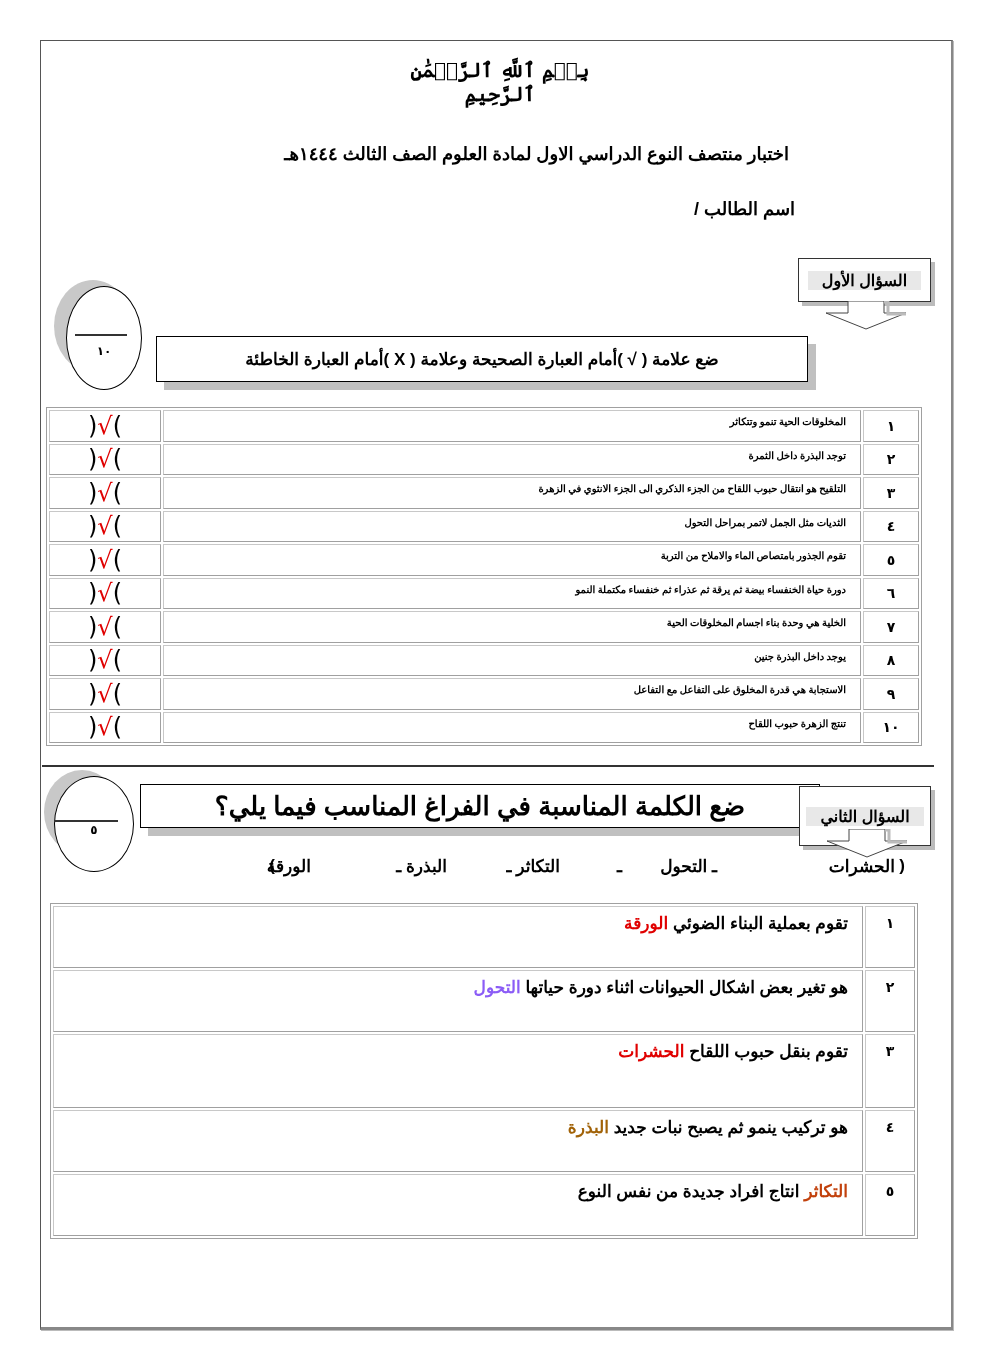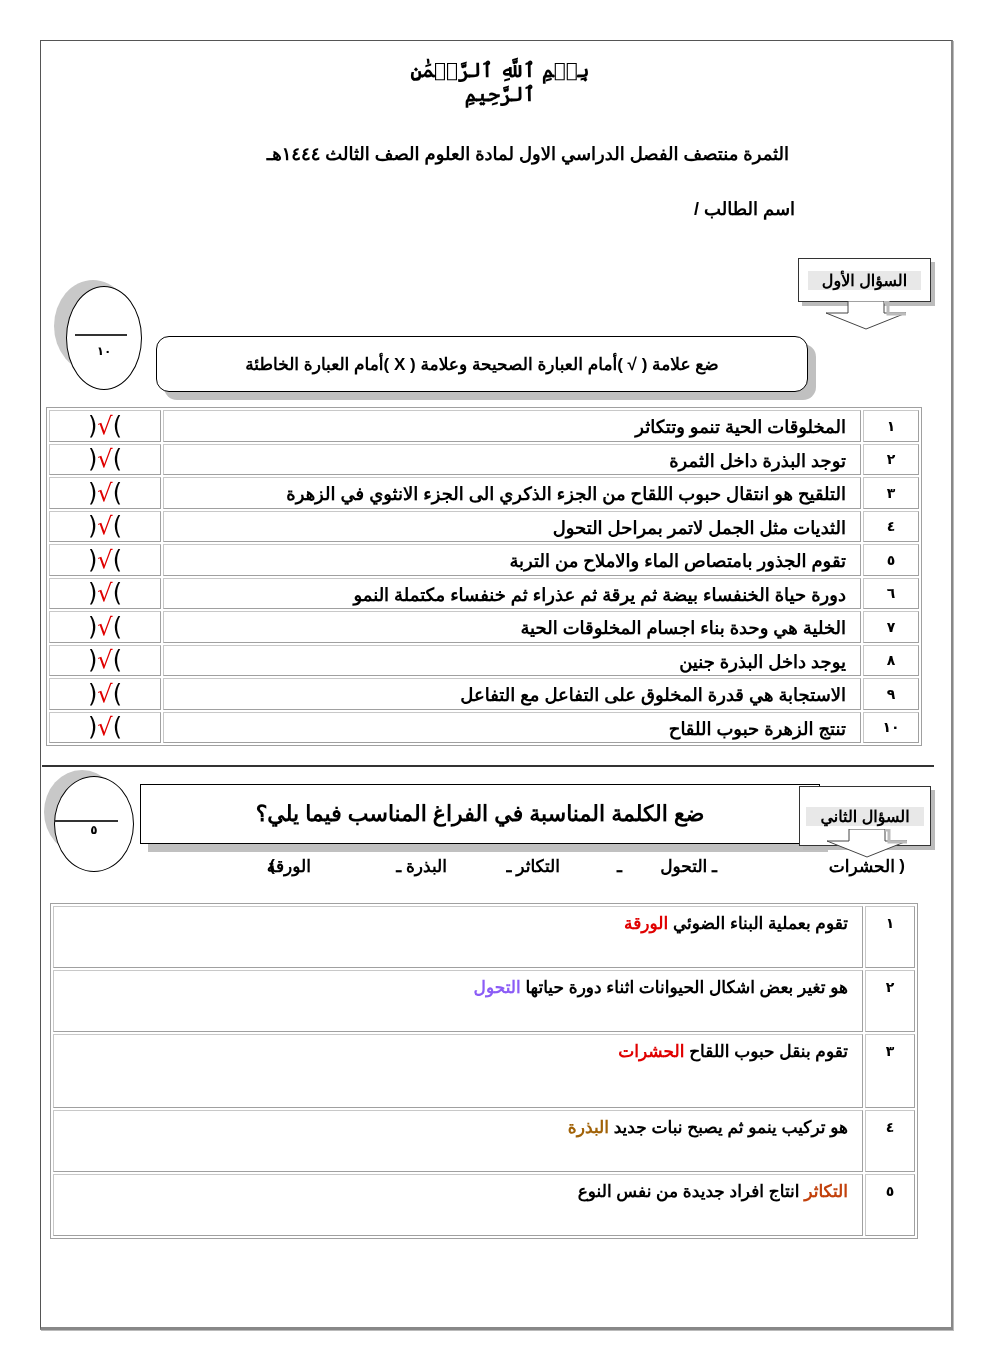--- a/index.html
+++ b/index.html
@@ -53,21 +53,21 @@
       direction: rtl; font-family: "Liberation Sans", sans-serif; font-weight: bold; white-space: nowrap;
     }
 
     
     table.tf {
       position: absolute; left: 46px; top: 407px; width: 876px; border-collapse: separate; border-spacing: 2px;
       border: 1px solid #a0a0a0; direction: rtl;
     }
     table.tf td {
       border: 1px solid #a0a0a0; border-top-color: #c8c8c8; border-left-color: #c8c8c8;
-      height: 31.5px; font-family: Liberation Sans, sans-serif; font-size: 18px; font-weight: bold;
+      height: 31.5px; font-family: Liberation Serif, serif; font-size: 10px; font-weight: bold;
       vertical-align: middle;
     }
     table.tf td.num { width: 56px; text-align: center; font-family: "DejaVu Sans", sans-serif; font-size: 14px; }
     table.tf td.stmt { padding-right: 14px; text-align: right; vertical-align: top; padding-top: 5px; }
     table.tf td.ans { width: 112px; text-align: center; font-size: 24px; font-family: "DejaVu Sans", sans-serif; font-weight: normal; }
     .paren { color: #000; }
     .tick { color: #e00000; }
 
     .divider {
       position: absolute; left: 42px; top: 765px; width: 892px; height: 2px; background: #333;
@@ -89,41 +89,41 @@
     table.fill td.num { width: 50px; text-align: center; padding-top: 8px; font-family: "DejaVu Sans", sans-serif; font-size: 14px; }
     table.fill td.stmt { padding-right: 14px; padding-top: 6px; text-align: right; }
     .answer { color: #e00000; }
   </style>
 </head>
 <body>
 
 <div class="page-frame"></div>
 
 <div class="basmala">بِسۡمِ ٱللَّهِ ٱلرَّحۡمَٰنِ ٱلرَّحِيمِ</div>
-<div class="exam-title">الثمرة منتصف الفصل الدراسي الاول لمادة العلوم الصف الثالث ١٤٤٤هـ</div>
+<div class="exam-title">اختبار منتصف النوع الدراسي الاول لمادة العلوم الصف الثالث ١٤٤٤هـ</div>
 <div class="student-name">اسم الطالب /</div>
 
 <div class="callout" style="left:798px; top:258px; width:140px; height:72px;">
   <div class="box" style="left:0; top:0; width:133px; height:44px;">
     <span>السؤال الأول</span>
   </div>
   <svg width="80" height="30" style="left:28px; top:43px;" viewBox="0 0 80 30">
     <polygon points="22,0 22,12 0,12 40,28 80,12 58,12 58,0" fill="#fff" stroke="#444" stroke-width="1"></polygon>
     <polyline points="58,1 62,1 62,13 80,13" fill="none" stroke="#bbb" stroke-width="3"></polyline>
   </svg>
 </div>
 
 <div class="score" style="left:54px; top:280px; width:96px; height:110px;">
   <div class="shadow" style="left:0; top:0; width:78px; height:92px;"></div>
   <div class="oval" style="left:12px; top:6px; width:76px; height:104px;"></div>
   <div class="line" style="left:21px; top:54px; width:52px;"></div>
   <div class="total" style="left:12px; top:64px; width:76px;">١٠</div>
 </div>
 
-<div class="banner" style="left:156px; top:336px; width:652px; height:56px; font-size:17px;border-radius:13px;">ضع علامة (  √  )أمام العبارة الصحيحة  وعلامة (  X  )أمام العبارة الخاطئة</div>
+<div class="banner" style="left:156px; top:336px; width:652px; height:46px; font-size:17px;">ضع علامة (  √  )أمام العبارة الصحيحة  وعلامة (  X  )أمام العبارة الخاطئة</div>
 
 <table class="tf">
   <tbody id="tf-body">
       <tr>
         <td class="num">١</td>
         <td class="stmt">المخلوقات الحية تنمو وتتكاثر</td>
         <td class="ans"><span class="paren">)</span><span class="tick" style="color: rgb(224, 0, 0);">√</span><span class="paren">(</span></td>
       </tr>
       <tr>
         <td class="num">٢</td>
@@ -175,21 +175,21 @@
 
 <div class="divider"></div>
 
 <div class="score" style="left:44px; top:770px; width:96px; height:110px;">
   <div class="shadow" style="left:0; top:0; width:76px; height:84px;"></div>
   <div class="oval" style="left:10px; top:6px; width:80px; height:96px;"></div>
   <div class="line" style="left:10px; top:50px; width:64px;"></div>
   <div class="total" style="left:10px; top:53px; width:80px;">٥</div>
 </div>
 
-<div class="banner" style="left:140px; top:784px; width:680px; height:60px; font-size:22px;">ضع الكلمة المناسبة في الفراغ المناسب فيما يلي؟</div>
+<div class="banner" style="left:140px; top:784px; width:680px; height:44px; font-size:26px;">ضع الكلمة المناسبة في الفراغ المناسب فيما يلي؟</div>
 
 <div class="callout" style="left:799px; top:786px; width:140px; height:72px;">
   <div class="box" style="left:0; top:0; width:132px; height:60px;">
     <span>السؤال الثاني</span>
   </div>
   <svg width="80" height="30" style="left:28px; top:43px;" viewBox="0 0 80 30">
     <polygon points="22,0 22,12 0,12 40,28 80,12 58,12 58,0" fill="#fff" stroke="#444" stroke-width="1"></polygon>
     <polyline points="58,1 62,1 62,13 80,13" fill="none" stroke="#bbb" stroke-width="3"></polyline>
   </svg>
 </div>

